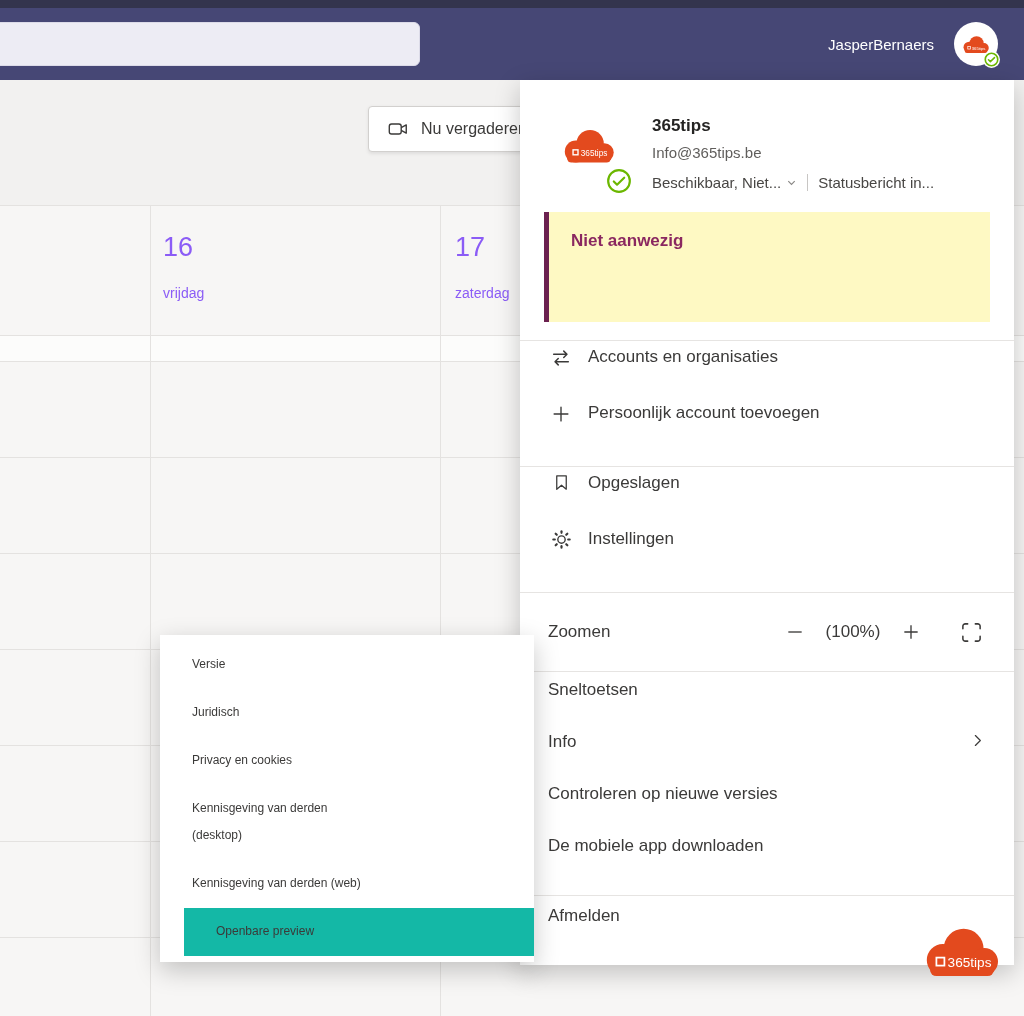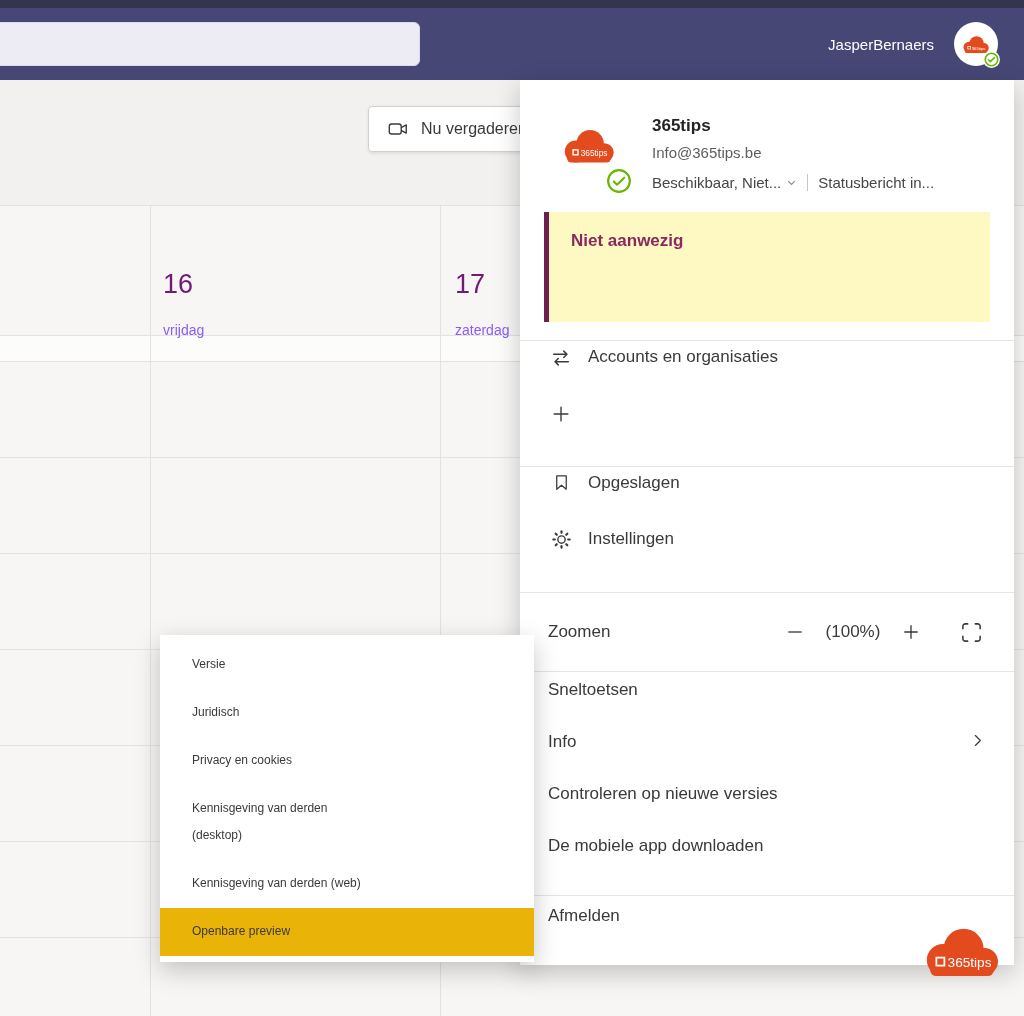--- a/index.html
+++ b/index.html
@@ -20,21 +20,21 @@
   .avatar-badge{position:absolute;right:-2px;bottom:-2px;width:17px;height:17px;background:#fff;
                 border-radius:50%;display:flex;align-items:center;justify-content:center;}
 
   
   .cal-headstrip{position:absolute;top:206px;left:0;right:0;height:129px;background:#f7f6f5;z-index:1;}
   .cal-allday{position:absolute;top:336px;left:0;right:0;height:25px;background:#fcfcfb;z-index:1;}
   .cal-cells{position:absolute;top:362px;left:0;right:0;bottom:0;background:#f7f6f5;z-index:1;}
   .cal-hline{position:absolute;left:0;right:0;height:1px;background:#e4e2e0;z-index:2;}
   .cal-vline{position:absolute;top:205px;bottom:0;width:1px;background:#e4e2e0;z-index:2;}
   .day{position:absolute;top:232px;z-index:2;}
-  .day-num{font-size:27px;color:#701a75;margin-top:37px;}
+  .day-num{font-size:27px;color:#8b5cf6;}
   .day-name{font-size:14px;color:#8b5cf6;margin-top:22px;}
 
   .meet-btn{position:absolute;left:368px;top:106px;height:44px;background:#fff;
             border:1px solid #d2d0ce;border-radius:4px;display:flex;align-items:center;
             padding:0 16px;gap:10px;font-size:16px;color:#3b3a39;z-index:5;cursor:pointer;
             box-shadow:0 1.6px 3.6px rgba(0,0,0,.08);white-space:nowrap;}
 
   
   .profile-panel{position:absolute;left:520px;top:80px;width:494px;background:#fff;z-index:20;
                  box-shadow:0 8px 24px rgba(0,0,0,.22);display:flex;flex-direction:column;}
@@ -68,21 +68,21 @@
   .zbtn{width:30px;height:30px;display:flex;align-items:center;justify-content:center;
         background:none;border:none;cursor:pointer;padding:0;}
   .zoom-value{width:86px;text-align:center;font-size:17px;color:#3b3a39;}
   .fs-btn{margin-left:30px;}
 
   
   .info-panel{position:absolute;left:160px;top:635px;width:374px;background:#fff;z-index:30;
               box-shadow:0 8px 24px rgba(0,0,0,.22);padding:6px 0;box-sizing:border-box;}
   .info-row{padding:10px 40px 11px 32px;font-size:12px;color:#3b3a39;line-height:27px;
             white-space:pre-line;cursor:pointer;}
-  .info-row.hl{background:#eab308;}
+  .info-row.hl{background:#14b8a6;margin-left:24px;}
 
   .watermark{position:absolute;left:914px;top:920px;z-index:40;}
   svg{display:block;}
 </style>
 </head>
 <body>
 
 <div id="app">
 
   <div class="cal-headstrip"></div>
@@ -187,20 +187,21 @@
           </svg>
         </span>
         <span>Accounts en organisaties</span>
       </div>
       <div class="menu-row">
         <span class="mi">
           <svg width="22" height="22" viewBox="0 0 24 24" fill="none" stroke="#3b3a39" stroke-width="1.5" stroke-linecap="round">
             <path d="M12 4.5 V19.5 M4.5 12 H19.5"></path>
           </svg>
         </span>
+        <span>Persoonlijk account toevoegen</span>
       </div>
     </div>
 
     <div class="pdiv"></div>
 
     <div class="section-b">
       <div class="menu-row">
         <span class="mi">
           <svg width="19" height="19" viewBox="0 0 24 24" fill="none" stroke="#3b3a39" stroke-width="1.6" stroke-linejoin="round">
             <path d="M6 3.5 h12 v17 l-6 -5 -6 5 Z"></path>

